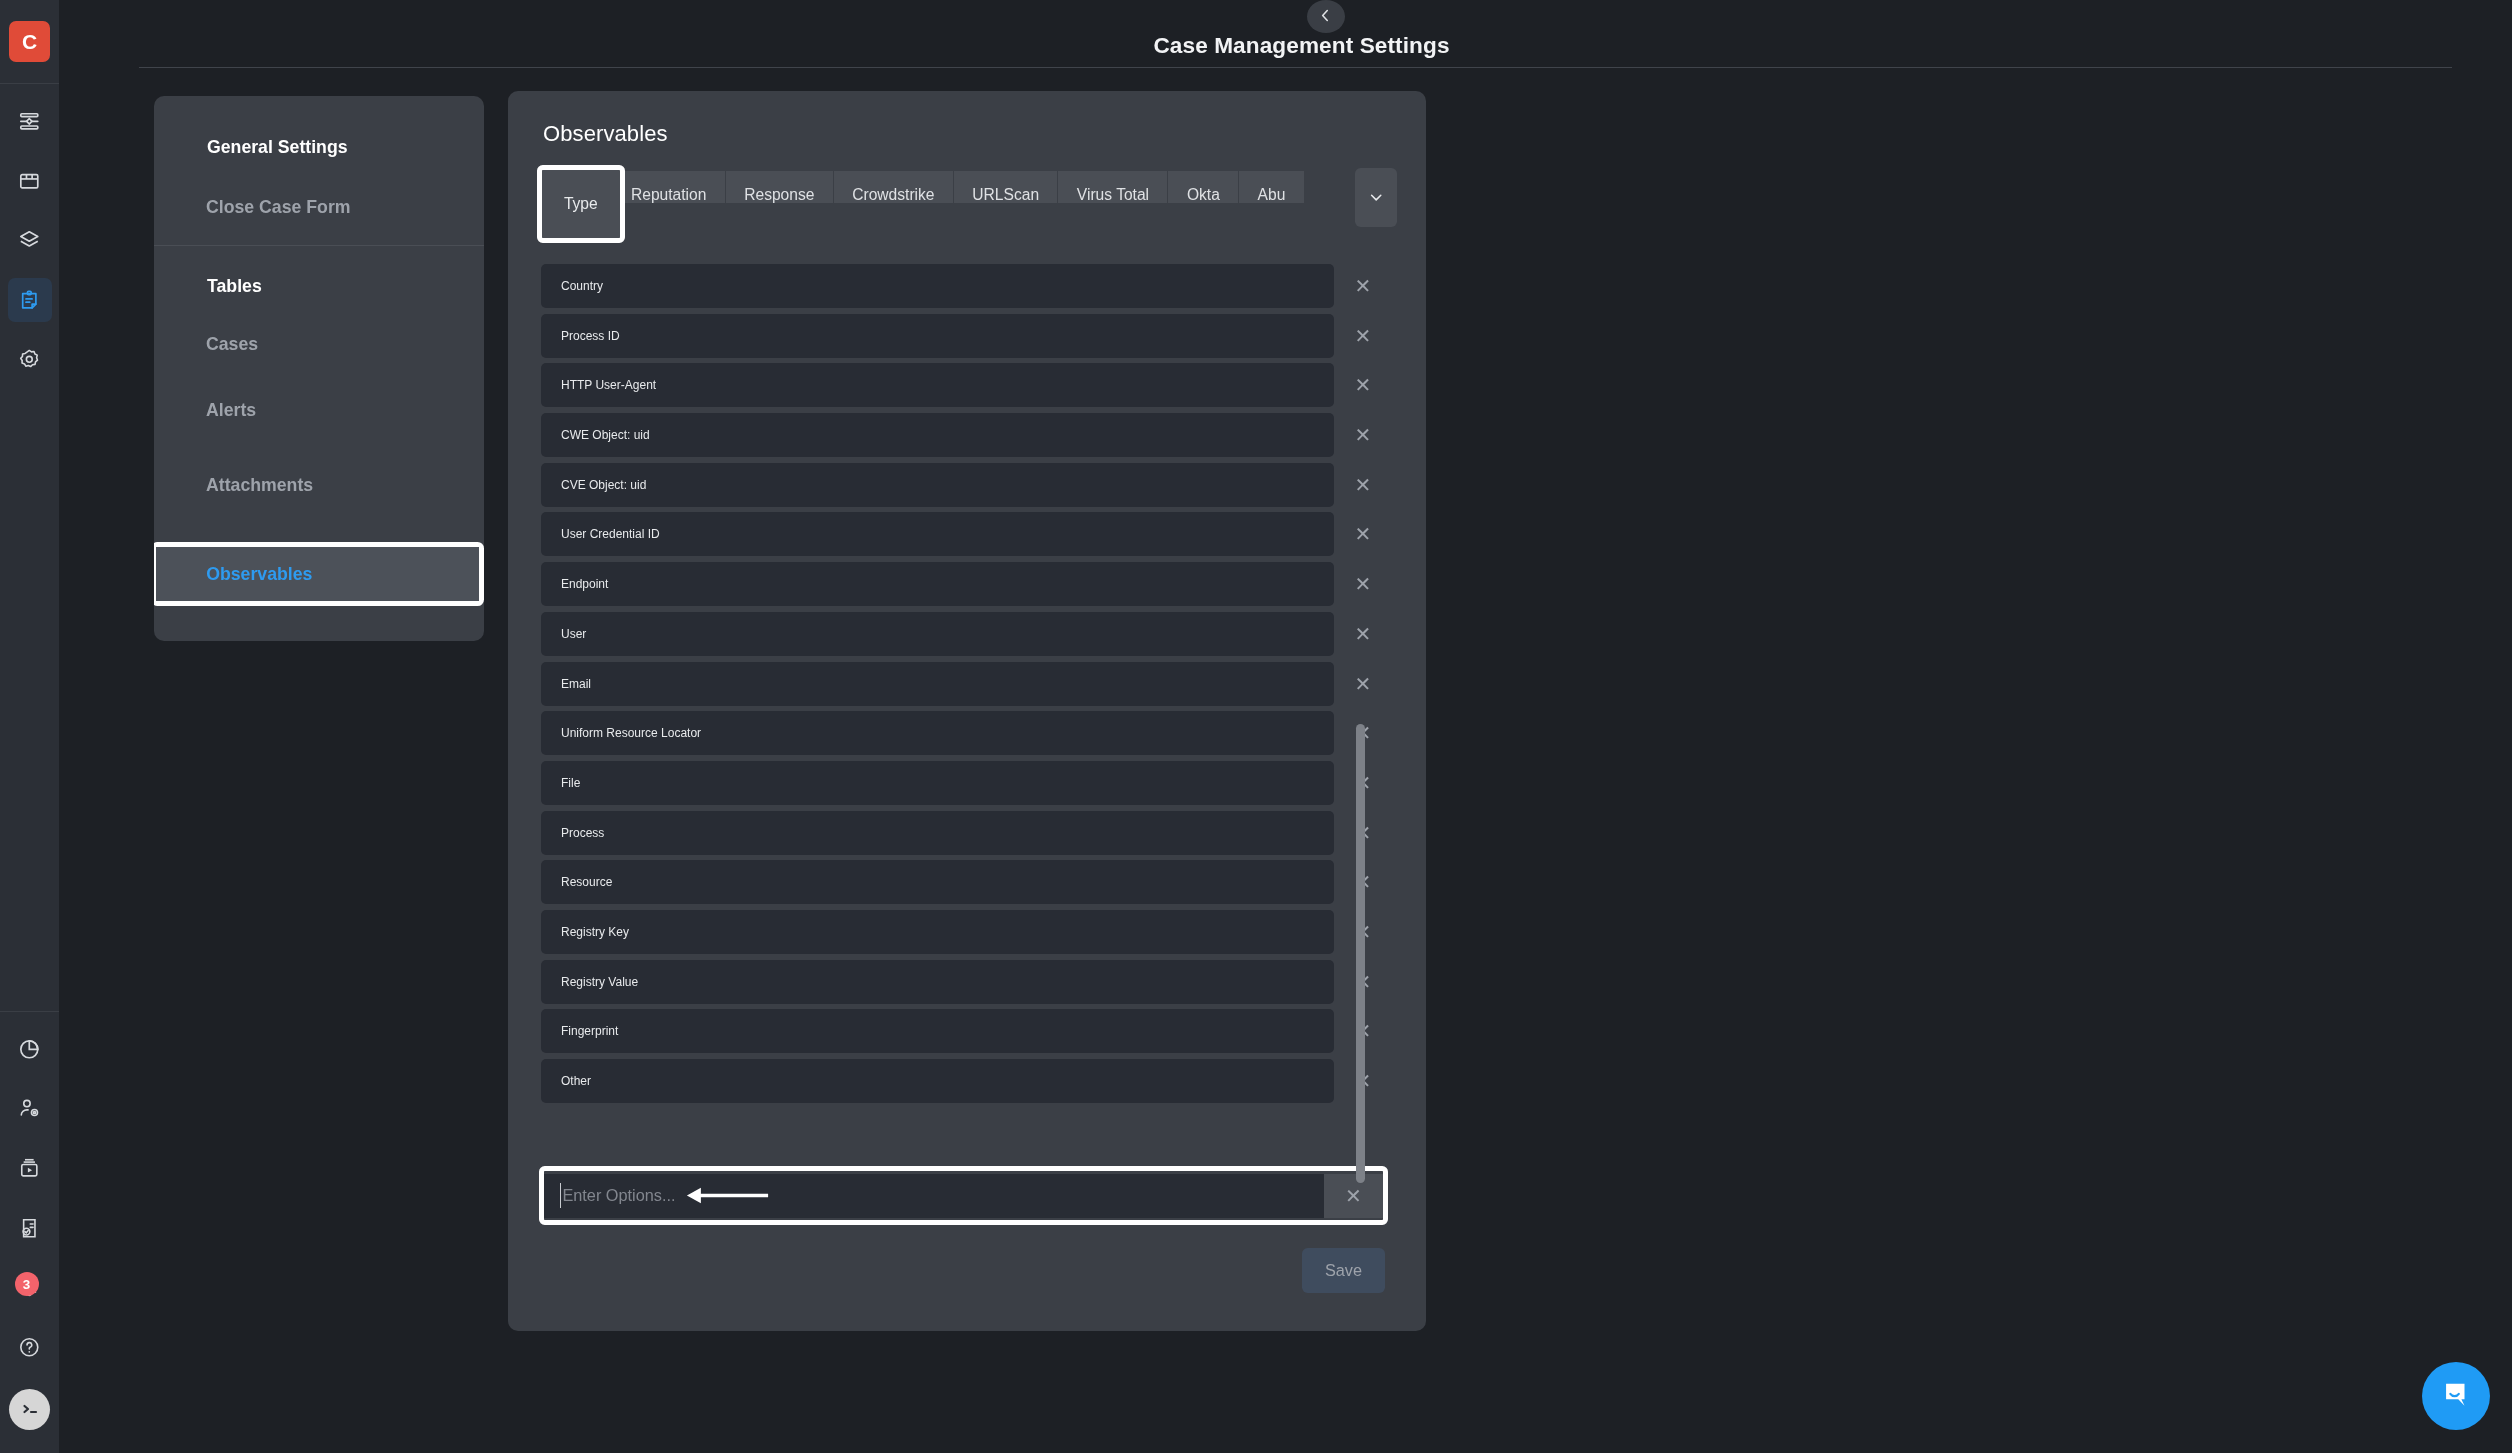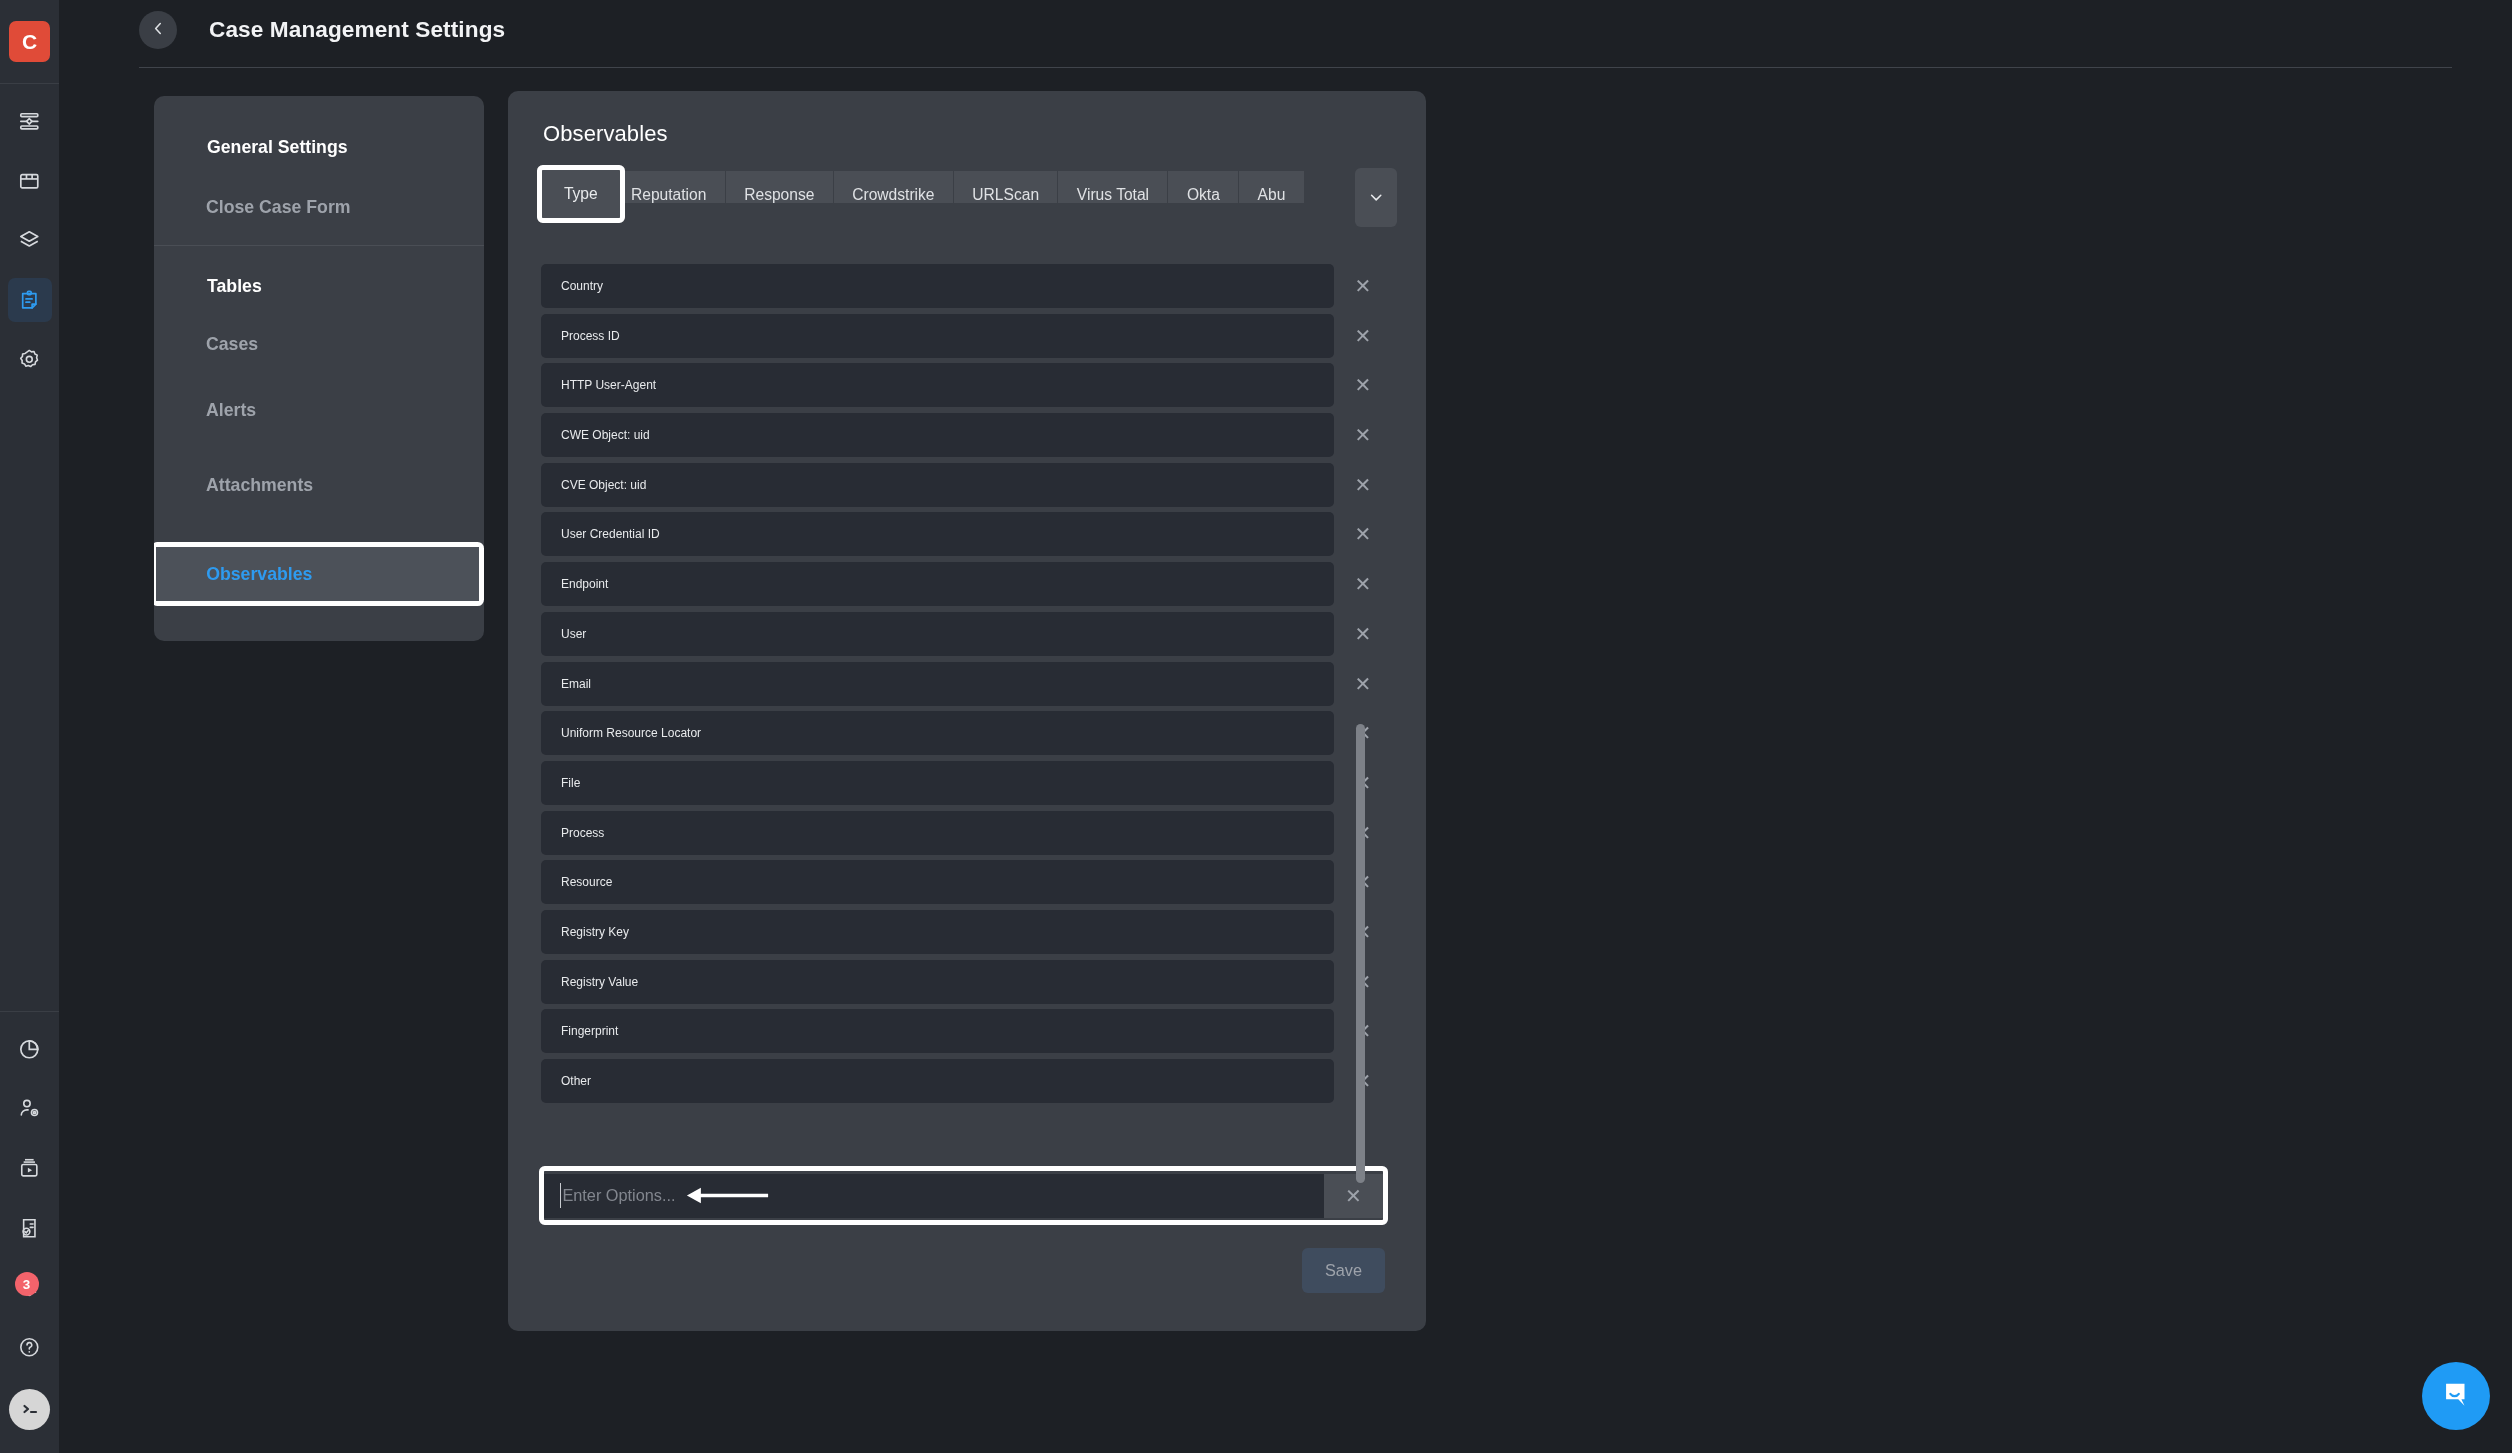--- a/index.html
+++ b/index.html
@@ -46,21 +46,21 @@
   }
   #rail-avatar {
     width:41px; height:41px; border-radius:50%;
     background:#d6d6d6; margin-top:20px;
     display:flex; align-items:center; justify-content:center;
   }
 
   
   #page-header {
     position:absolute; left:59px; top:0; width:2453px; height:59px;
-    display:flex; align-items:center;
+    display:flex; align-items:center;flex-direction:column;
   }
   #back-button {
     width:38px; height:38px; border-radius:50%;
     background:#3a3e45; margin-left:80px;
     display:flex; align-items:center; justify-content:center;
   }
   #page-title {
     margin-left:32px; color:#f2f3f5;
     font-size:22.6px; font-weight:bold; letter-spacing:0.1px;
   }
@@ -122,21 +122,21 @@
   }
   .tab {
     background:#4a4e55; color:#dfe1e4;
     font-size:15.6px; height:48px;
     display:flex; align-items:center; justify-content:center;
     padding:0 18.4px; white-space:nowrap;
     border-right:0.7px solid #3b3f46;
     flex:0 0 auto;
   }
   #tab-type-wrap {
-    position:absolute; left:-4.2px; top:-5.7px; width:88px; height:58px;
+    position:absolute; left:-4.2px; top:-5.7px; width:88px; height:78px;
     border:5px solid #ffffff; border-radius:5.7px;
     display:flex; align-items:center; justify-content:center;
     background:#4a4e55; z-index:3;
   }
   #tab-type { color:#e8eaec; font-size:15.6px; }
   #tab-overflow-btn {
     position:absolute; left:814px; top:-2.8px; width:42px; height:59px;
     background:#4a4e55; border-radius:5.7px;
     display:flex; align-items:center; justify-content:center; z-index:4;
   }

